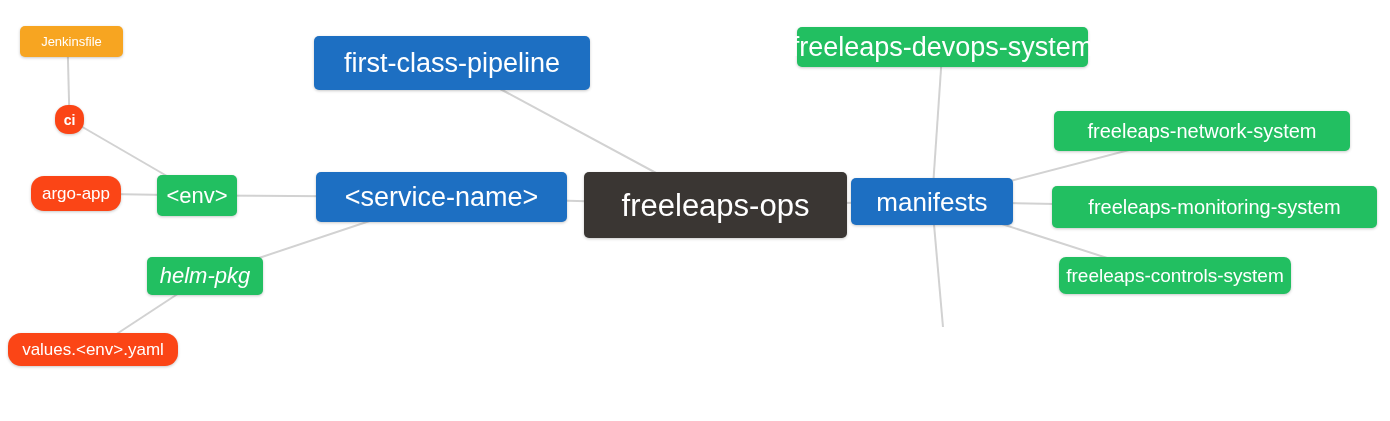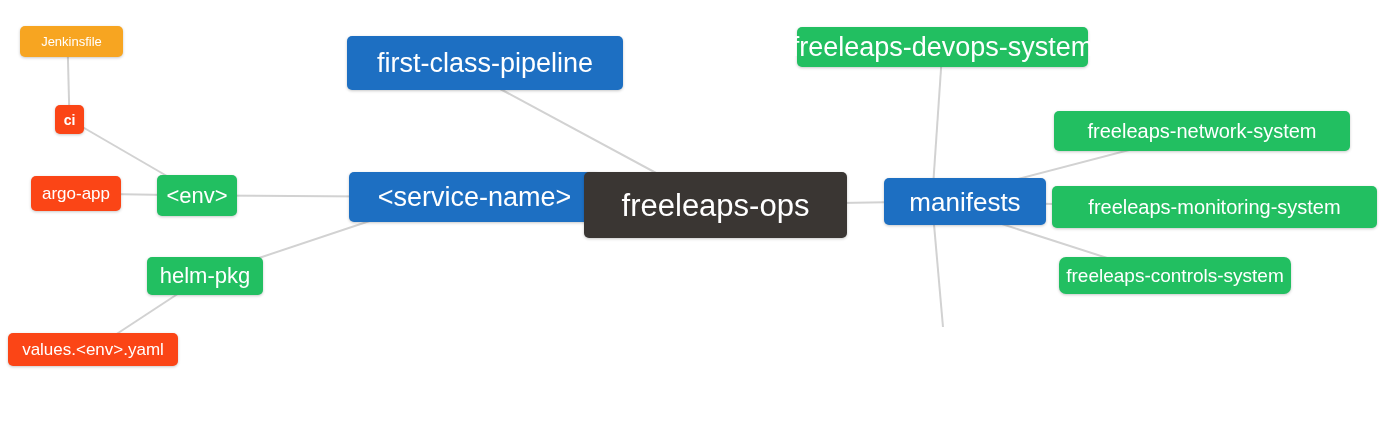--- a/index.html
+++ b/index.html
@@ -33,23 +33,23 @@
     justify-content: center;
     color: #ffffff;
     border-radius: 5px;
     box-shadow: 0 1px 3px rgba(0,0,0,0.22);
     white-space: nowrap;
     cursor: pointer;
     line-height: 1;
     user-select: none;
   }
   .c-orange { background: #f7a521; }
-  .c-red    { background: #fb4516; }
+  .c-red    { background: #fb4516; border-radius: 13px; }
   .c-green  { background: #22bf61; }
-  .c-blue   { background: #1d6fc2; margin-left: 33px; }
+  .c-blue   { background: #1d6fc2; }
   .c-dark   { background: #3a3633; }
 </style>
 </head>
 <body>
 
 <div class="canvas">
 
   <svg class="edges" viewBox="0 0 1390 421" xmlns="http://www.w3.org/2000/svg">
     <line x1="67.5" y1="41.5" x2="69.5" y2="119.5"></line>
     <line x1="69.5" y1="119.5" x2="200.5" y2="195.5"></line>
@@ -68,21 +68,21 @@
   </svg>
 
   <div class="node c-orange" style="left:20px;   top:26px;  width:103px;  height:31px; font-size:13px;">Jenkinsfile</div>
 
   <div class="node c-red" style="left:55px;   top:105px; width:29px;  height:29px; font-size:14px; font-weight:700;">ci</div>
 
   <div class="node c-red" style="left:31px;   top:176px; width:90px;  height:35px; font-size:17px;">argo-app</div>
 
   <div class="node c-green" style="left:157px;  top:175px; width:80px;  height:41px; font-size:22px;">&lt;env&gt;</div>
 
-  <div class="node c-green" style="left:147px;  top:257px; width:116px; height:38px; font-size:22px;">helm-pkg</div>
+  <div class="node c-green" style="left:147px;  top:257px; width:116px; height:38px; font-size:22px;font-style:italic;">helm-pkg</div>
 
   <div class="node c-red" style="left:8px;    top:333px; width:170px; height:33px; font-size:17px;">values.&lt;env&gt;.yaml</div>
 
   <div class="node c-blue" style="left:314px;  top:36px;  width:276px; height:54px; font-size:27px;">first-class-pipeline</div>
 
   <div class="node c-blue" style="left:316px;  top:172px; width:251px; height:50px; font-size:27px;">&lt;service-name&gt;</div>
 
   <div class="node c-dark" style="left:584px;  top:172px; width:263px; height:66px; font-size:31px;">freeleaps-ops</div>
 
   <div class="node c-blue" style="left:851px;  top:178px; width:162px; height:47px; font-size:26px;">manifests</div>

